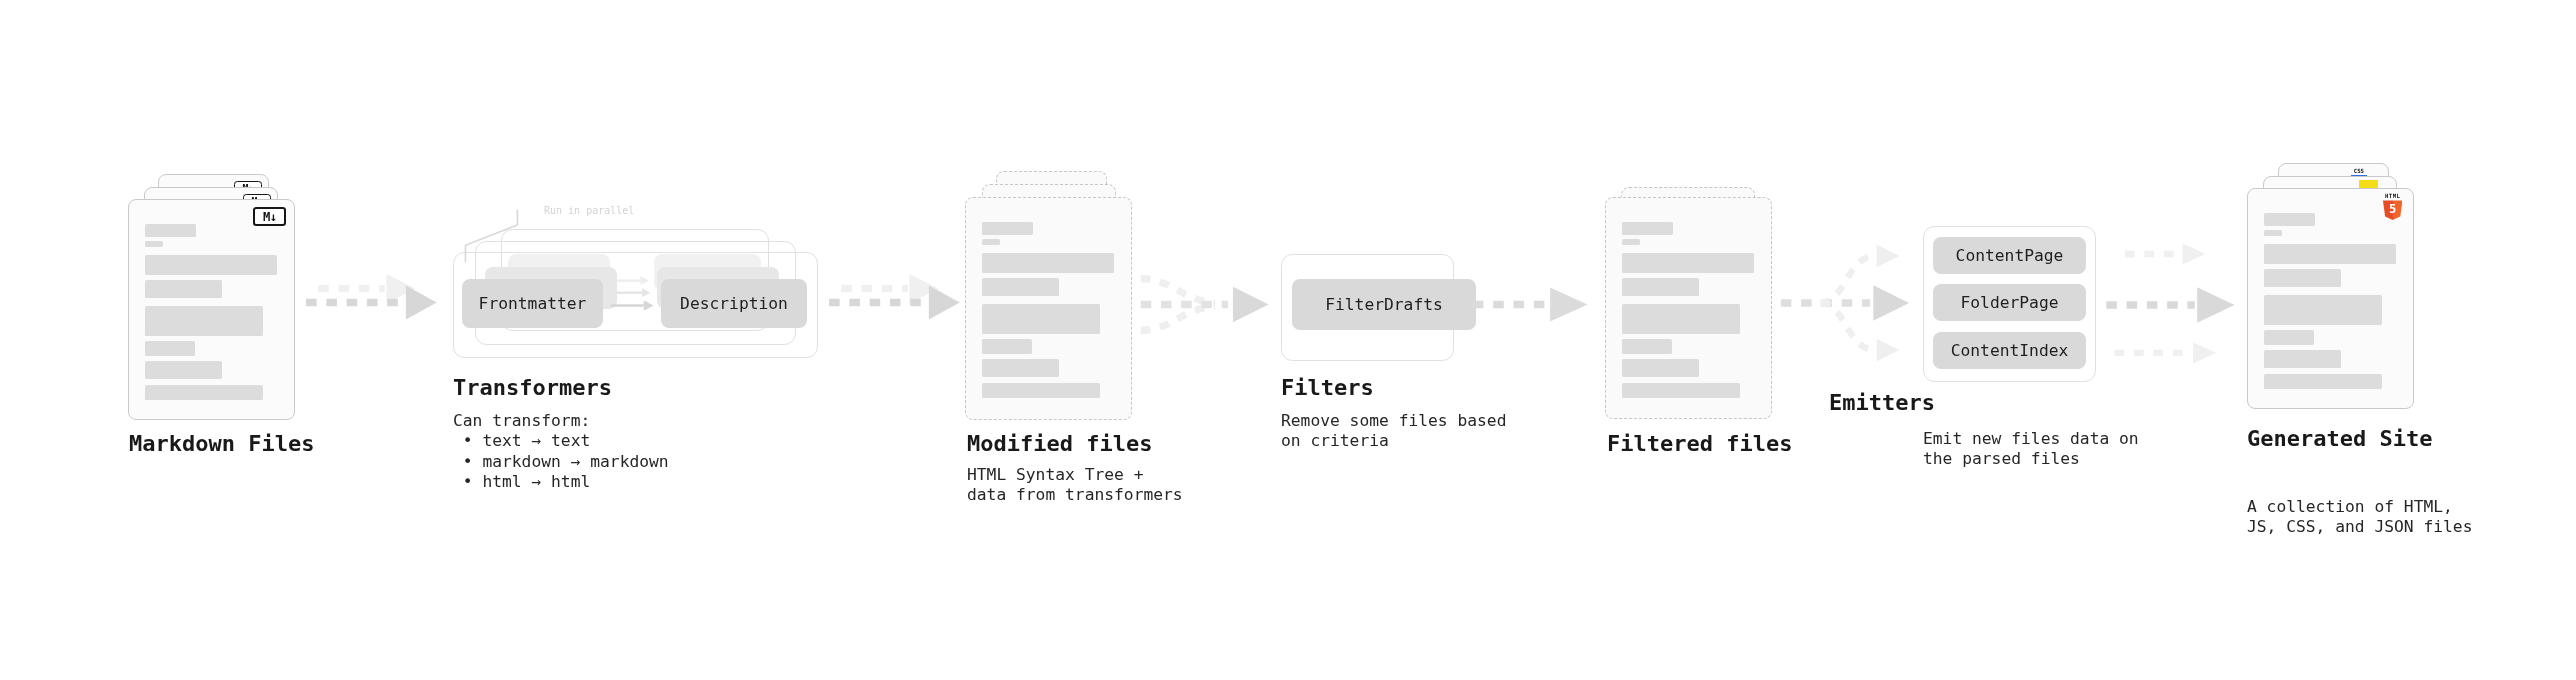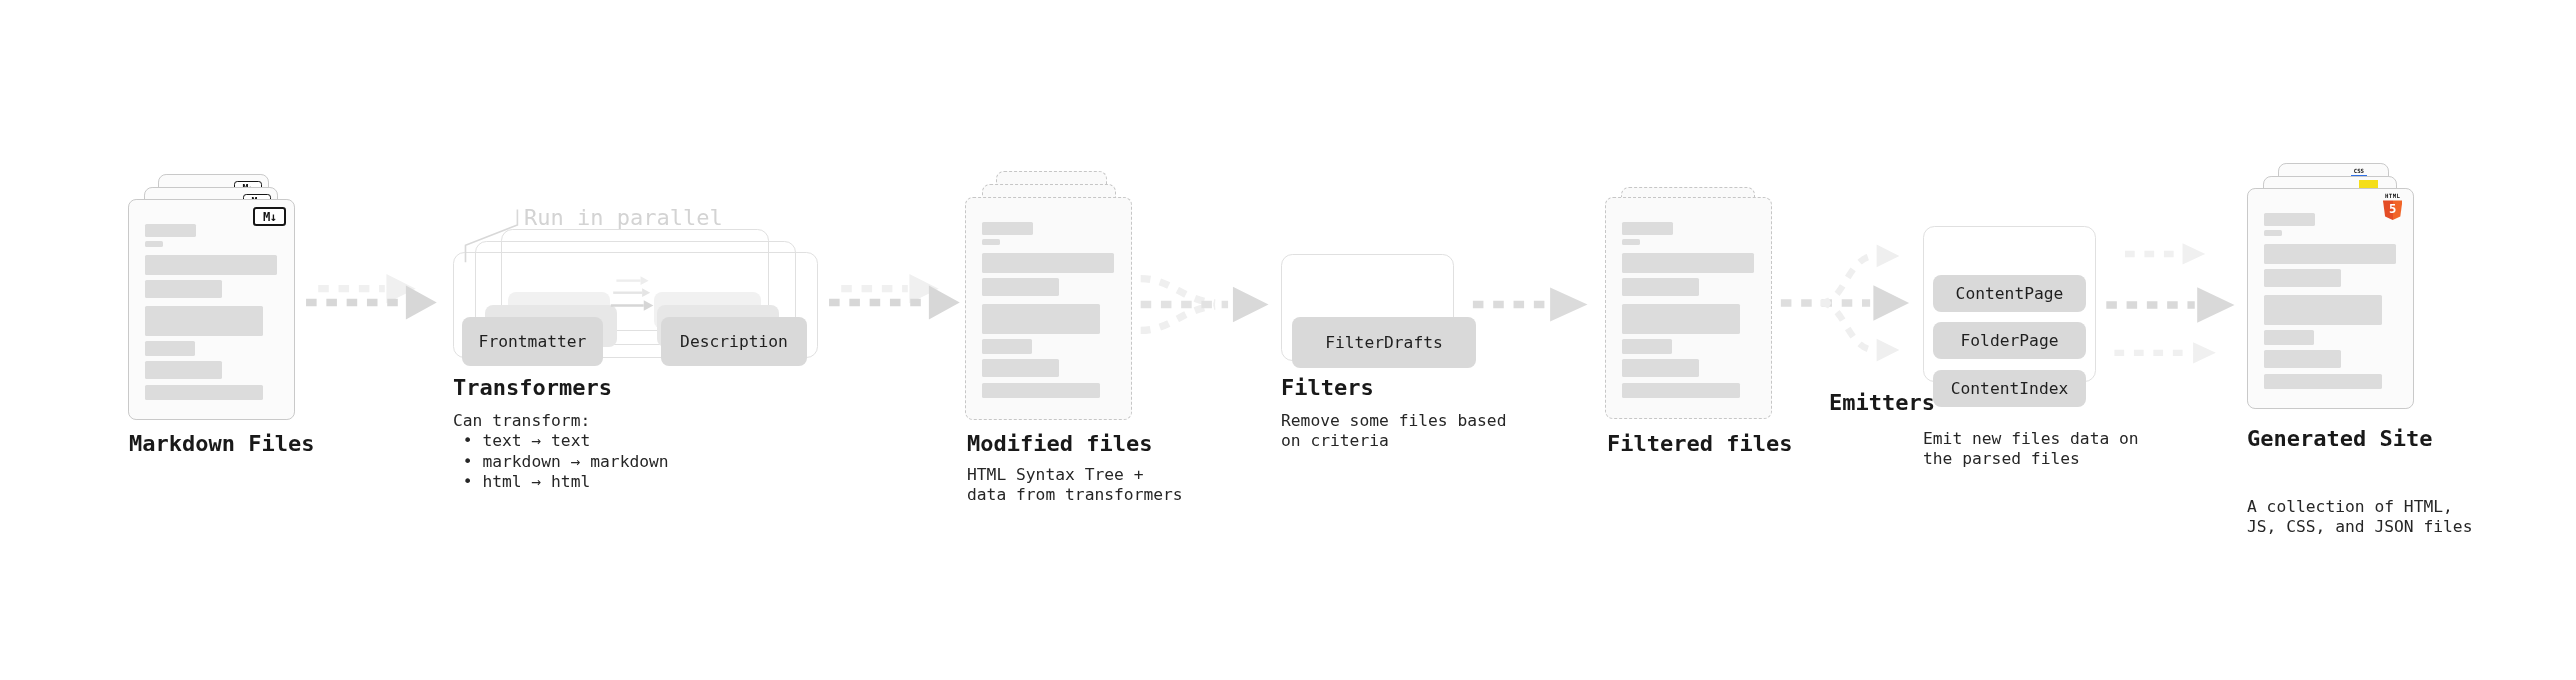--- a/index.html
+++ b/index.html
@@ -17,28 +17,28 @@
             color:#161616;font-weight:bold;display:flex;align-items:center;justify-content:center;
             letter-spacing:-0.8px;box-sizing:border-box;}
   .badge-md.front{top:7.3px;right:8.1px;width:32.5px;height:18.7px;font-size:12.2px;}
   .badge-md.back{top:5.7px;right:6.5px;width:28px;height:16.3px;font-size:9.8px;border-width:1.6px;}
 
   
   .obox{position:absolute;background:transparent;border:1.6px solid #e0e0e0;border-radius:11.4px;box-sizing:border-box;}
 
   
   .btn{position:absolute;background:#d9d9d9;border-radius:8.1px;display:flex;align-items:center;
-       justify-content:center;font-size:16.3px;color:#1f1f1f;white-space:pre;margin-top:38px;}
+       justify-content:center;font-size:16.3px;color:#1f1f1f;white-space:pre;}
   .btn.ghost2{background:#e7e7e7;}
   .btn.ghost3{background:#f1f1f1;}
 
   
   .title{position:absolute;font-size:22px;font-weight:600;color:#191919;line-height:1.05;white-space:pre;}
   .desc{position:absolute;font-size:16.3px;color:#262626;line-height:20.3px;white-space:pre;}
-  .note{position:absolute;font-size:22px;color:#d3d3d3;white-space:pre;}
+  .note{position:absolute;font-size:10px;color:#d3d3d3;white-space:pre;margin-left:20px;}
 
   
   .html5{position:absolute;top:4.1px;right:9.8px;width:21px;text-align:center;}
   .html5 .word{font-size:5.7px;font-weight:bold;letter-spacing:0.4px;color:#111;line-height:6.5px;}
   .html5 .shield{width:19.5px;height:19.5px;margin:0.8px auto 0;
       background:linear-gradient(90deg,#e44d26 50%,#f16529 50%);
       clip-path:polygon(0 0,100% 0,89% 82%,50% 100%,11% 82%);
       color:#ffffff;font-size:12.2px;font-weight:bold;line-height:18.7px;text-align:center;}
   .cssb{position:absolute;top:4.1px;right:21px;width:16.3px;text-align:center;}
   .cssb .word{font-size:5.7px;font-weight:bold;color:#111;line-height:6.5px;}

